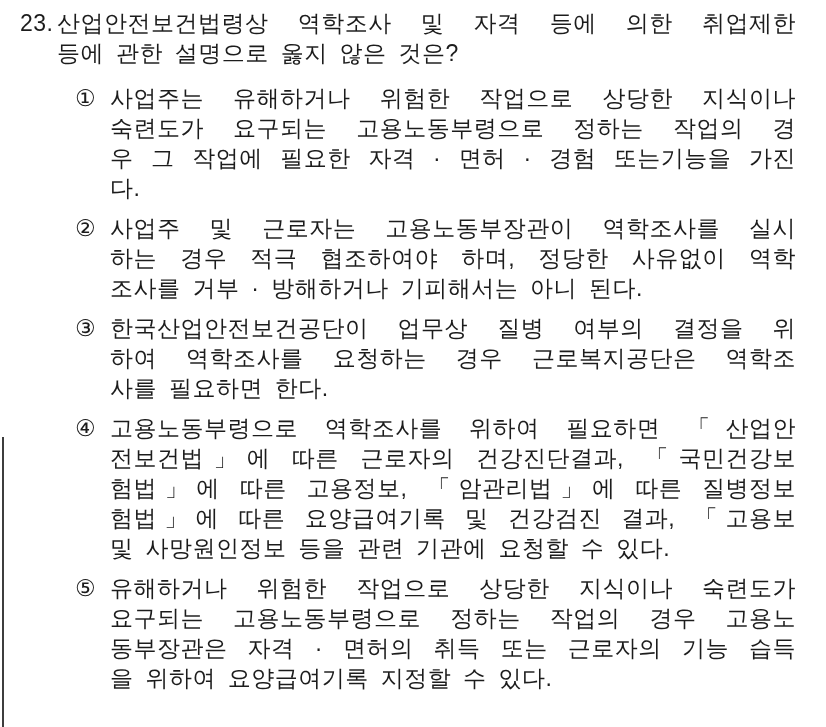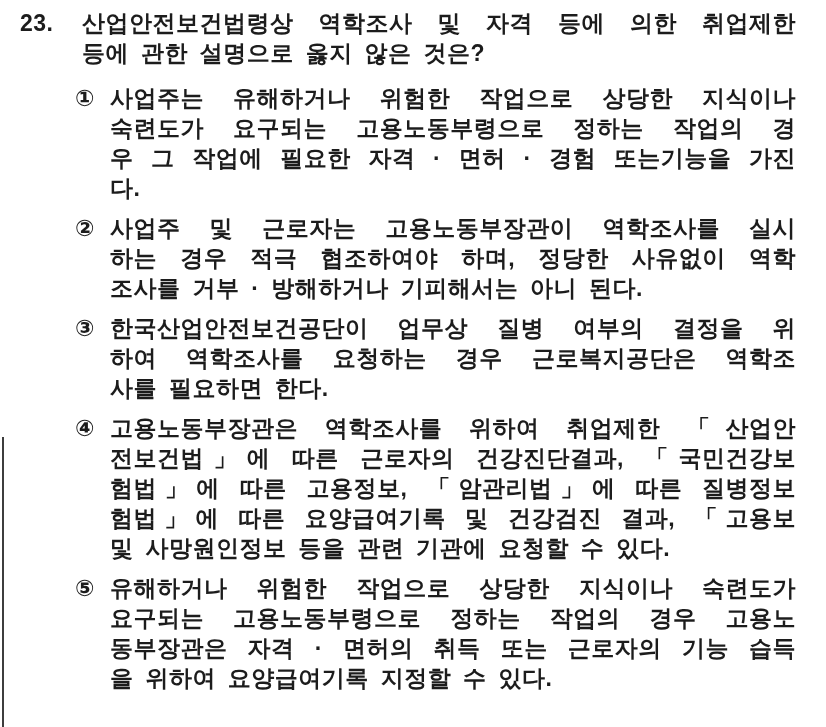--- a/index.html
+++ b/index.html
@@ -1,15 +1,15 @@
 <!DOCTYPE html>
 <html><head>
 <meta charset="utf-8">
 <style>
-  * { margin: 0; padding: 0; box-sizing: border-box; font-weight: bold; }
+  * { margin: 0; padding: 0; box-sizing: border-box; }
   html, body {
     width: 826px;
     height: 727px;
     background: #ffffff;
     overflow: hidden;
     font-family: "Liberation Sans", "DejaVu Sans", sans-serif;
   }
   .page {
     position: relative;
     width: 826px;
@@ -32,21 +32,21 @@
   }
   .question {
     display: flex;
     align-items: flex-start;
     margin-bottom: 15px;
   }
   .q-number {
     flex: 0 0 37px;
     white-space: nowrap;
   }
-  .q-text { flex: 1 1 auto; min-width: 0; margin-left: 25px; }
+  .q-text { flex: 1 1 auto; min-width: 0; }
   .choices { margin-left: 55px; }
   .choice {
     display: flex;
     align-items: flex-start;
     margin-bottom: 10px;
   }
   .choice.gap-before { margin-top: 6px; }
   .marker {
     flex: 0 0 35px;
     white-space: nowrap;
@@ -103,21 +103,21 @@
       <div class="c-text">
         <div class="ln">한국산업안전보건공단이 업무상 질병 여부의 결정을 위</div>
         <div class="ln">하여 역학조사를 요청하는 경우 근로복지공단은 역학조</div>
         <div class="ln last">사를 필요하면 한다.</div>
       </div>
     </div>
 
     <div class="choice gap-before">
       <div class="marker">④</div>
       <div class="c-text">
-        <div class="ln">고용노동부장관은 역학조사를 위하여 취업제한 「산업안</div>
+        <div class="ln">고용노동부령으로 역학조사를 위하여 필요하면 「산업안</div>
         <div class="ln">전보건법」에 따른 근로자의 건강진단결과, 「국민건강보</div>
         <div class="ln">험법」에 따른 고용정보, 「암관리법」에 따른 질병정보</div>
         <div class="ln">험법」에 따른 요양급여기록 및 건강검진 결과, 「고용보</div>
         <div class="ln last">및 사망원인정보 등을 관련 기관에 요청할 수 있다.</div>
       </div>
     </div>
 
     <div class="choice">
       <div class="marker">⑤</div>
       <div class="c-text">

